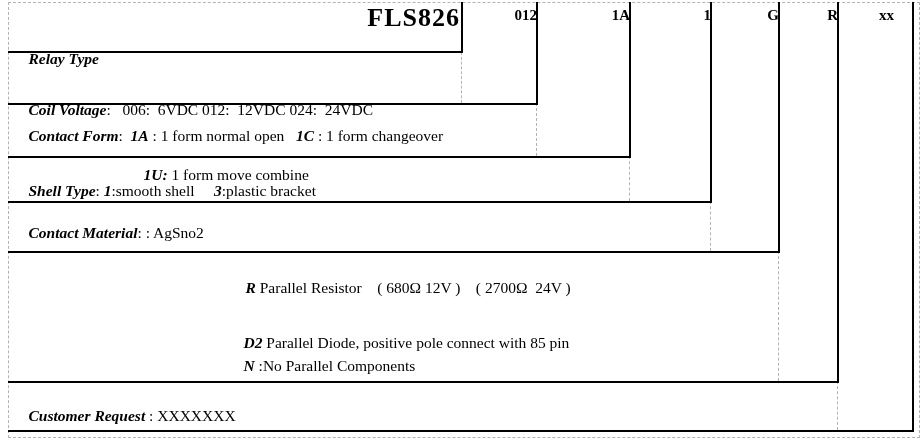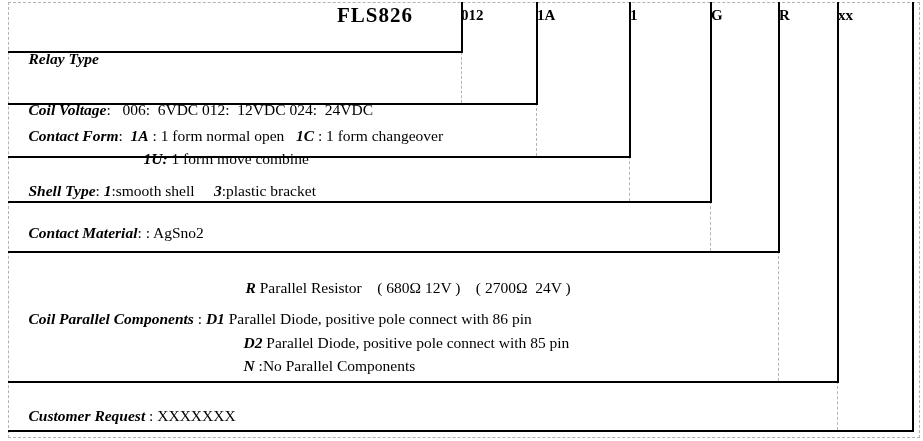--- a/index.html
+++ b/index.html
@@ -13,25 +13,25 @@
   }
   .hline{position:absolute;height:2px;background:#000;left:8px;}
   .vline{position:absolute;width:2px;background:#000;top:2px;}
   .dashv{position:absolute;width:0;border-left:1px dashed #b3b3b3;}
   .dashed-border{
     position:absolute;left:8px;top:2px;width:910px;height:434px;
     border:1px dashed #b3b3b3;pointer-events:none;
   }
   .model{
     position:absolute;left:290px;top:3px;width:170px;
-    text-align:center;font-size:21px;font-weight:bold;letter-spacing:1px;
+    text-align:right;font-size:26px;font-weight:bold;letter-spacing:1px;
   }
   .seg{
     position:absolute;top:7px;height:20px;
-    text-align:left;font-size:15px;font-weight:bold;
+    text-align:right;font-size:15px;font-weight:bold;
   }
   .row{
     position:absolute;left:13px;
     font-size:15.5px;line-height:1.15;
     white-space:pre;
   }
   .b{font-weight:bold;font-style:italic;}
 </style>
 </head>
 <body>
@@ -76,39 +76,36 @@
   </div>
 
   <div class="row" style="top:83px;text-align:center;">
     <span class="b">Coil Voltage</span><span>:   006:  6VDC 012:  12VDC 024:  24VDC</span>
   </div>
 
   <div class="row" style="top:109px;">
     <span class="b">Contact Form</span><span>:  </span><span class="b">1A</span><span> : 1 form normal open   </span><span class="b">1C</span><span> : 1 form changeover</span>
   </div>
 
-  <div class="row" style="top:132px;left:128px;">
+  <div class="row" style="top:148px;left:128px;">
     <span class="b">1U:</span><span> 1 form move combine</span>
   </div>
 
   <div class="row" style="top:164px;">
     <span class="b">Shell Type</span><span>: </span><span class="b">1</span><span>:smooth shell     </span><span class="b">3</span><span>:plastic bracket</span>
   </div>
 
   <div class="row" style="top:206px;">
     <span class="b">Contact Material</span><span>: : AgSno2</span>
   </div>
 
   <div class="row" style="top:261px;left:230px;">
     <span class="b">R</span><span> Parallel Resistor    ( 680Ω 12V )    ( 2700Ω  24V )</span>
   </div>
 
-  <div class="row" style="top:292px;">
-    <span class="b">Coil Parallel Components</span><span> : </span><span class="b">D1</span><span> Parallel Diode, positive pole connect with 86 pin</span>
-  </div>
 
   <div class="row" style="top:316px;left:228px;text-align:right;">
     <span class="b">D2</span><span> Parallel Diode, positive pole connect with 85 pin</span>
   </div>
 
   <div class="row" style="top:339px;left:228px;">
     <span class="b">N</span><span> :No Parallel Components</span>
   </div>
 
   <div class="row" style="top:389px;">

